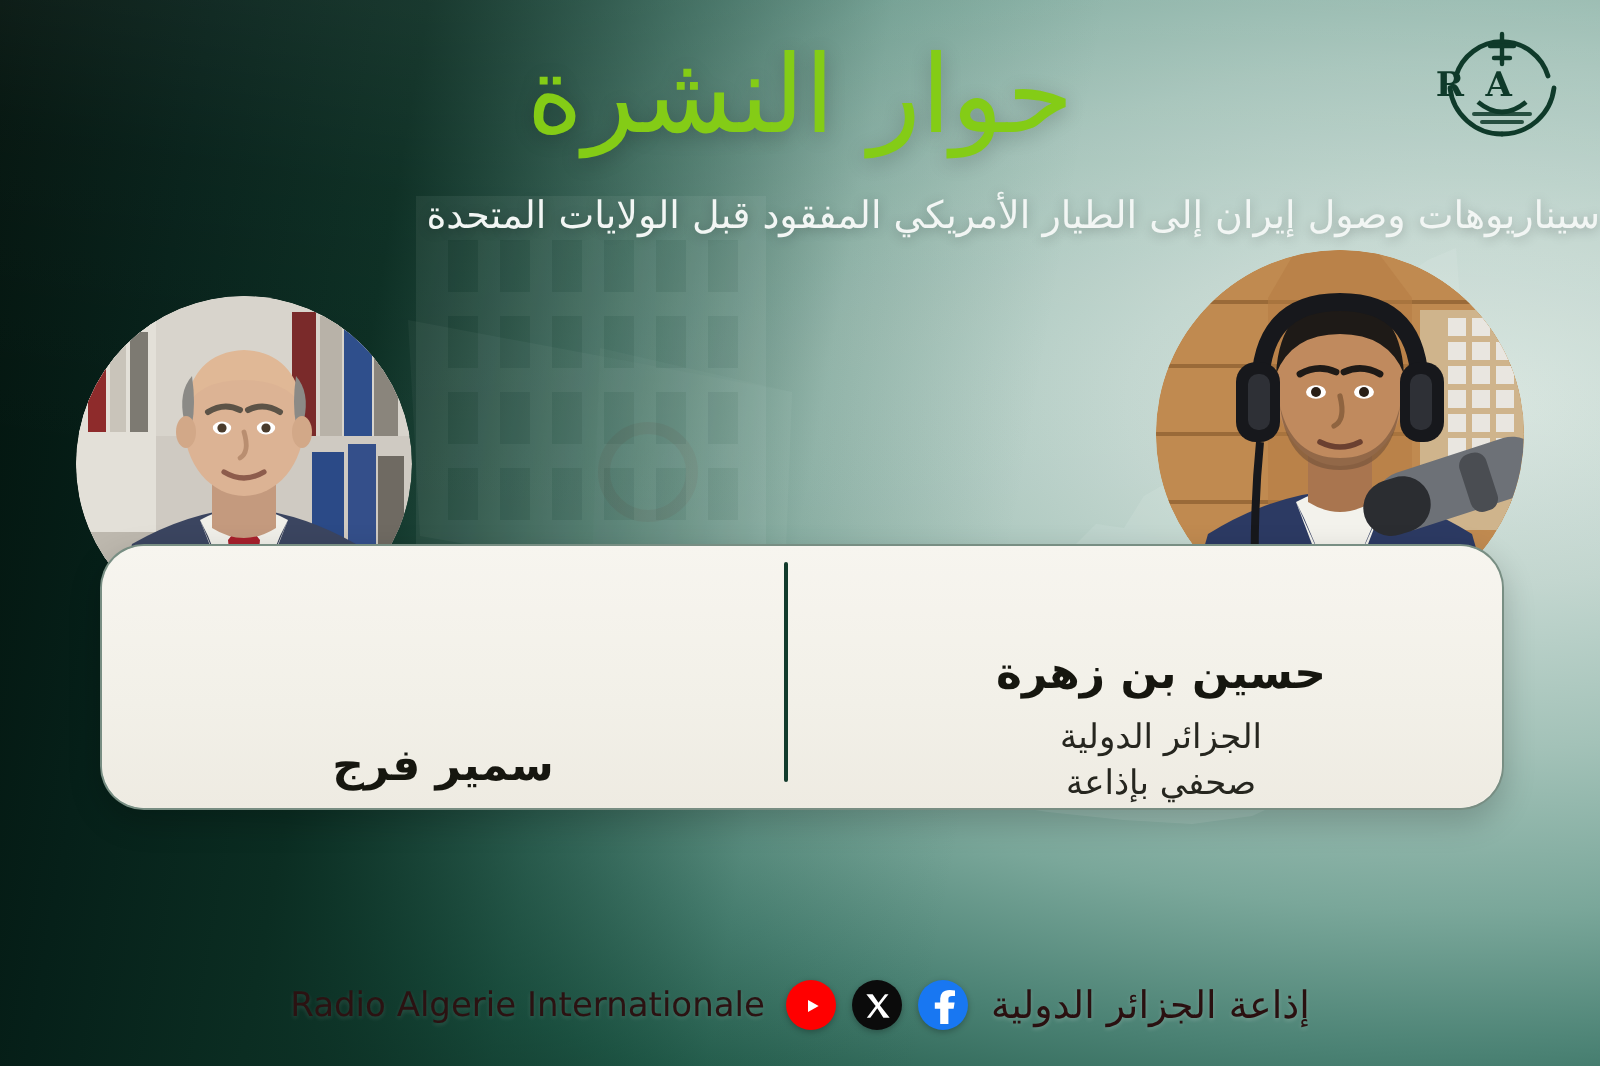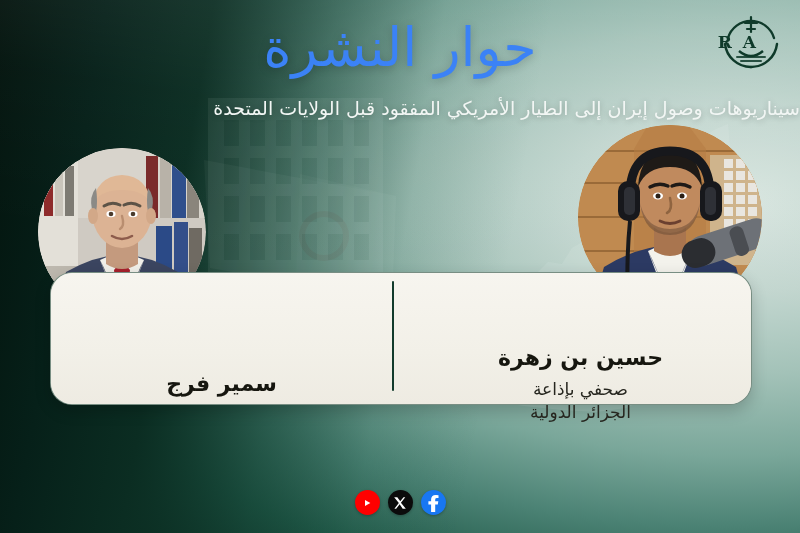--- a/index.html
+++ b/index.html
@@ -41,21 +41,21 @@
   
   .wm-map{
     position:absolute; left:300px; top:90px; width:430px; height:400px;
     opacity:0.12;
   }
 
   
   .headline{
     position:absolute; left:0; right:0; top:20px;
     text-align:center;
-    color:#3b82f6;
+    color:#84cc16;
     font-size:54px;
     font-weight:400;
     letter-spacing:0.5px;
     line-height:1.05;
     text-shadow:0 2px 10px rgba(0,0,0,0.22);
     direction:rtl;
   }
   .subhead{
     position:absolute; left:0; right:0; top:96px;
     color:#f2f6f4;
@@ -102,21 +102,21 @@
     background:#123b2c;
     border-radius:1px;
   }
   .side{
     position:absolute; top:0; height:100%;
     display:flex; flex-direction:column;
     align-items:center; justify-content:flex-end;
     direction:rtl; text-align:center;
     color:#1d1d1b;
   }
-  .side-right{ right:0; width:341px;margin-top:20px; }   
+  .side-right{ right:0; width:341px; }   
   .side-left { left:0;  width:341px; }   
 
   .side-right .pad{ padding-top:26px; }
   .side-left  .pad{ padding-top:18px; }
 
   .p-name{
     font-size:22px; font-weight:700; line-height:1.2;
     margin-bottom:7px; color:#16160f;
   }
   .p-role{
@@ -367,49 +367,51 @@
       </g>
     </svg>
   </div>
 
   <div class="namecard">
     <div class="grain"></div>
 
     <div class="side side-right">
       <div class="pad">
         <div class="p-name">حسين بن زهرة</div>
+        <div class="p-role">الجزائر الدولية</div>
         <div class="p-role">صحفي بإذاعة</div>
-        <div class="p-role">الجزائر الدولية</div>
       </div>
     </div>
 
     <div class="divider"></div>
 
     <div class="side side-left">
       <div class="pad">
         <div class="p-name">سمير فرج</div>
       </div>
     </div>
   </div>
 
   <div class="footer">
+    <div class="f-ar">إذاعة الجزائر الدولية</div>
 
     <div class="socials">
       <div class="sico sico-yt">
         <svg width="16" height="16" viewBox="0 0 24 24">
             <path d="M9 7.5 L17 12 L9 16.5 Z" fill="#ffffff"></path>
           </svg>
       </div>
       <div class="sico sico-x">
         <svg width="14" height="14" viewBox="0 0 24 24">
           <path d="M2 2 L10 12 L2.4 22 H5.4 L11.4 14 L16.6 22 H22 L13.6 11.4 L21 2 H18 L12.4 9.2 L7.4 2 Z" fill="#ffffff"></path>
         </svg>
       </div>
       <div class="sico sico-fb">
         <svg width="14" height="18" viewBox="0 0 14 18">
           <path d="M9.2 18 V10.4 H11.8 L12.3 7.3 H9.2 V5.4 q0 -1.4 1.8 -1.4 H12.5 V1.2 Q11.4 1 9.9 1 Q7.4 1 6.2 2.3 Q5.1 3.6 5.1 5.2 V7.3 H2.4 V10.4 H5.1 V18 Z" fill="#ffffff"></path>
         </svg>
       </div>
     </div>
 
+    <div class="f-en">Radio Algerie Internationale</div>
   </div>
 
 </div>
 
 </body></html>

